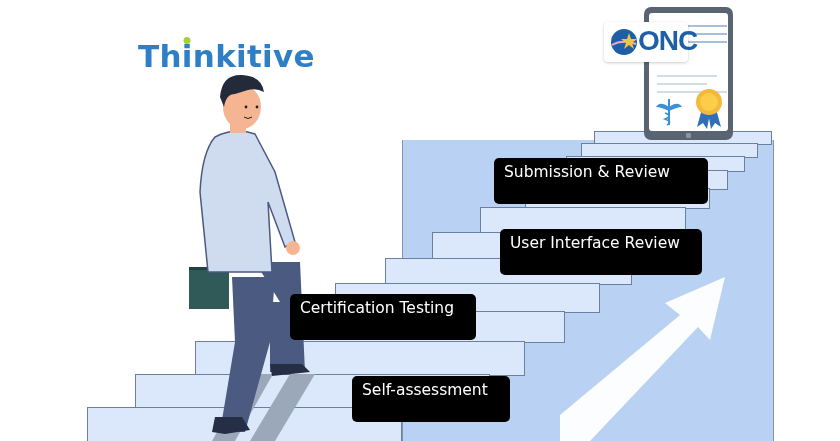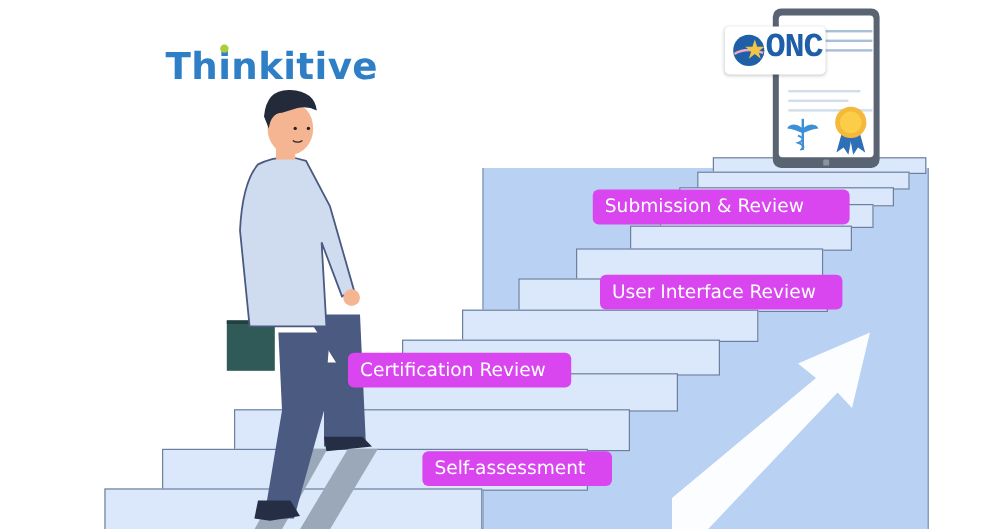--- a/index.html
+++ b/index.html
@@ -2,27 +2,27 @@
 <html><head>
 <meta charset="utf-8">
 <style>
   html,body{margin:0;padding:0;}
   body{width:840px;height:441px;background:#ffffff;position:relative;overflow:hidden;font-family:"Liberation Sans",sans-serif;}
   .logo{position:absolute;left:138px;top:26px;font-size:31px;font-weight:bold;color:#2f7fc6;letter-spacing:0.3px;font-family:"DejaVu Sans",sans-serif;margin-top:12px;}
   .logo .dot-i{position:relative;color:#2f7fc6;}
   .logo .dot{position:absolute;left:50%;top:-1px;width:7px;height:7px;border-radius:50%;background:#a6cf3a;transform:translateX(-50%);}
   .wall{position:absolute;left:402px;top:140px;width:370px;height:301px;background:#b9d1f2;border-left:1px solid #7d93b8;border-right:1px solid #7d93b8;}
   .step{position:absolute;background:#dbe8fb;border:1.5px solid #6b7f9e;box-sizing:border-box;}
-  .label{position:absolute;background:#d946ef;color:#fff;font-size:15.5px;border-radius:5px;padding:0 10px;box-sizing:border-box;height:29px;line-height:29px;white-space:nowrap;font-family:"DejaVu Sans",sans-serif;}
+  .label{position:absolute;background:#000000;color:#fff;font-size:15.5px;border-radius:5px;padding:0 10px;box-sizing:border-box;height:46px;line-height:29px;white-space:nowrap;font-family:"DejaVu Sans",sans-serif;}
   .tablet{position:absolute;left:644px;top:7px;width:89px;height:133px;background:#5a6372;border-radius:7px;}
   .tablet .screen{position:absolute;left:5px;top:6px;right:5px;bottom:9px;background:#fff;border-radius:3px;}
   .tablet .home{position:absolute;left:42px;bottom:2px;width:5px;height:5px;background:#8a93a0;border-radius:1px;}
   .line{position:absolute;height:1.5px;background:#a9bfd9;}
   .onc{position:absolute;left:604px;top:22px;width:84px;height:40px;background:#fff;border-radius:4px;box-shadow:0 1px 3px rgba(0,0,0,.2);}
-  .onc-text{position:absolute;left:8px;top:3px;font-size:28px;font-weight:bold;color:#1e5fa8;letter-spacing:-1px;font-family:Liberation Mono, monospace;}
+  .onc-text{position:absolute;left:8px;top:3px;font-size:28px;font-weight:bold;color:#1e5fa8;letter-spacing:-1px;font-family:Liberation Sans, sans-serif;}
 </style>
 </head>
 <body>
 
 <div class="logo"><span>Th</span><span class="dot-i"><span class="dot"></span><span>i</span></span><span>nkitive</span></div>
 
 <div class="wall"></div>
 
 <svg style="position:absolute;left:560px;top:265px" width="180" height="176" viewBox="0 0 180 176">
   <polygon points="0,176 0,150 120,50 105,38 165,12 150,75 138,62 30,176" fill="#ffffff" opacity="0.95"></polygon>
@@ -101,14 +101,14 @@
   <rect x="50" y="45" width="16" height="16" fill="#f6b592"></rect>
   <ellipse cx="62" cy="35" rx="19" ry="22" fill="#f6b592"></ellipse>
   <path d="M40 25 Q42 2 62 3 Q82 4 84 20 Q76 16 68 18 L55 22 Q46 22 44 35 Z" fill="#232a3a"></path>
   <circle cx="66" cy="35" r="1.4" fill="#222"></circle>
   <circle cx="77" cy="35" r="1.4" fill="#222"></circle>
   <path d="M64 45 Q68 48 72 45" stroke="#222" stroke-width="1" fill="none"></path>
 </svg>
 
 <div class="label" style="left:494px;top:158px;width:214px">Submission &amp; Review</div>
 <div class="label" style="left:500px;top:229px;width:202px">User Interface Review</div>
-<div class="label" style="left:290px;top:294px;width:186px">Certification Review</div>
+<div class="label" style="left:290px;top:294px;width:186px">Certification Testing</div>
 <div class="label" style="left:352px;top:376px;width:158px">Self-assessment</div>
 
 </body></html>

